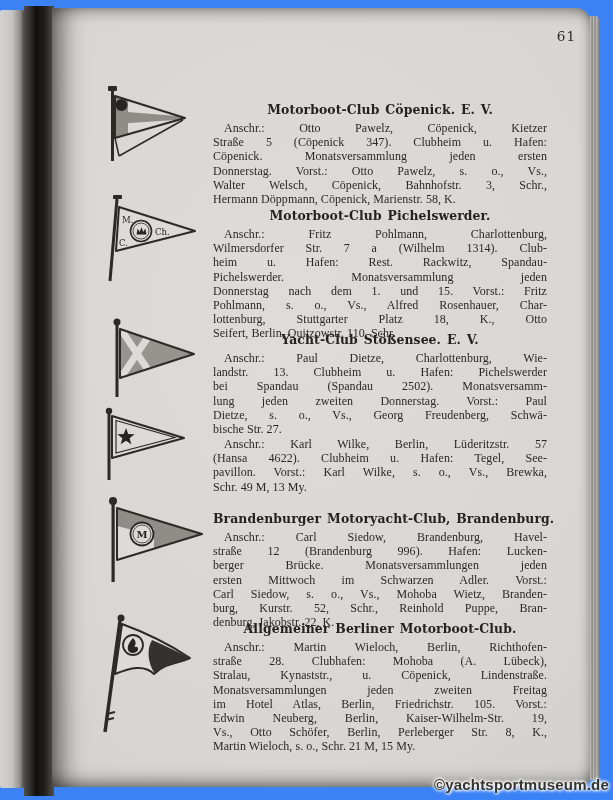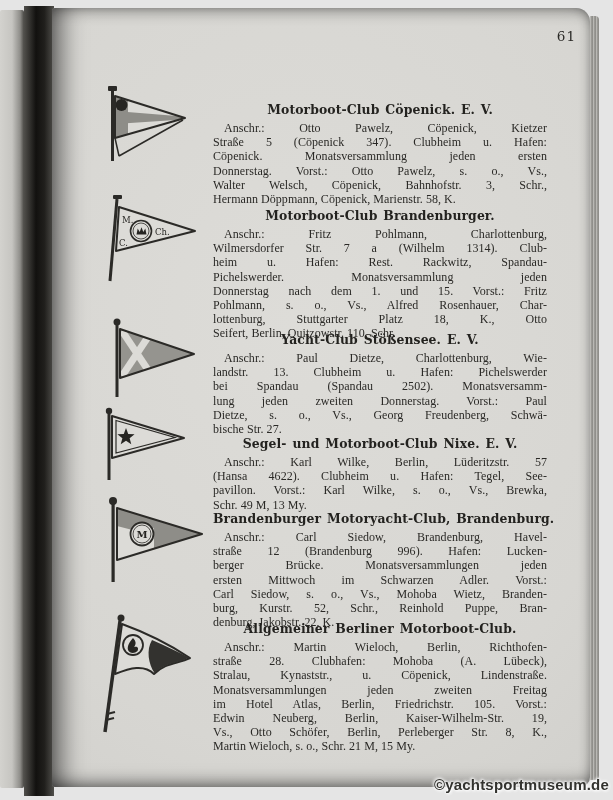--- a/index.html
+++ b/index.html
@@ -1,16 +1,16 @@
 <!DOCTYPE html>
 <html><head>
 <meta charset="utf-8">
 <style>
   html,body{margin:0;padding:0;background:#000;}
-  .scan{position:relative;width:613px;height:800px;background:#e5e5e5;overflow:hidden;
+  .scan{position:relative;width:613px;height:800px;background:#3b82f6;overflow:hidden;
         font-family:"DejaVu Serif",serif;}
   .prevpage{position:absolute;left:0;top:10px;width:24px;height:778px;border-radius:2px;
         background:linear-gradient(90deg,#d3d2ce 0%,#c6c5c1 50%,#8e8d89 84%,#4a4945 100%);}
   .gutter{position:absolute;left:24px;top:6px;width:30px;height:790px;
         background:linear-gradient(90deg,#504f4b 0%,#12110f 40%,#201f1c 68%,#504f4b 100%);}
   .page{position:absolute;left:52px;top:8px;width:538px;height:779px;
         border-radius:3px 14px 10px 3px;
         background:radial-gradient(120% 100% at 45% 40%,#dddcd8 0%,#d7d6d2 55%,#cbcac6 100%);
         box-shadow:inset 22px 0 26px -14px rgba(0,0,0,.6),
                    inset -8px 0 12px -8px rgba(0,0,0,.30),
@@ -66,21 +66,21 @@
           <polygon points="18,12 31,16 31,50 18,54" fill="#8e8d88"></polygon>
           <polygon points="18,27 86,32.5 86,35.5 18,40" fill="#8e8d88"></polygon>
           <circle cx="24.5" cy="21" r="6" fill="#262522"></circle>
         </g>
         <polygon points="18,12 88,34 18,54" fill="none" stroke="#2b2a27" stroke-width="2" stroke-linejoin="round"></polygon>
         <path d="M86,36 L22,72 M18,54 L22,72" stroke="#2b2a27" stroke-width="1.5" fill="none"></path>
       </svg>
     </div>
 
     <div class="entry" style="top:166px">
-      <div class="hd">Motorboot-Club Brandenburger.</div>
+      <div class="hd">Motorboot-Club Pichelswerder.</div>
       <div class="ln ind">Anschr.: Fritz Pohlmann, Charlottenburg,</div>
       <div class="ln">Wilmersdorfer Str. 7 a (Wilhelm 1314). Club-</div>
       <div class="ln">heim u. Hafen: Rest. Rackwitz, Spandau-</div>
       <div class="ln">Pichelswerder. Monatsversammlung jeden</div>
       <div class="ln">Donnerstag nach dem 1. und 15. Vorst.: Fritz</div>
       <div class="ln">Pohlmann, s. o., Vs., Alfred Rosenhauer, Char-</div>
       <div class="ln">lottenburg, Stuttgarter Platz 18, K., Otto</div>
       <div class="ln last">Seifert, Berlin, Quitzowstr. 110, Schr.</div>
     </div>
     <div class="flag" style="left:40px;top:185px">
@@ -118,21 +118,20 @@
         <polygon points="24,13 98,38 24,62" fill="#95948f"></polygon>
         <g clip-path="url(#c3)">
           <line x1="26" y1="15" x2="56" y2="60" stroke="#dcdbd7" stroke-width="7"></line>
           <line x1="26" y1="60" x2="56" y2="15" stroke="#dcdbd7" stroke-width="7"></line>
         </g>
         <polygon points="24,13 98,38 24,62" fill="none" stroke="#2b2a27" stroke-width="2" stroke-linejoin="round"></polygon>
       </svg>
     </div>
 
     <div class="entry" style="top:394px">
-      <div class="hd">Segel- und Motorboot-Club Nixe. E. V.</div>
       <div class="ln ind">Anschr.: Karl Wilke, Berlin, Lüderitzstr. 57</div>
       <div class="ln">(Hansa 4622). Clubheim u. Hafen: Tegel, See-</div>
       <div class="ln">pavillon. Vorst.: Karl Wilke, s. o., Vs., Brewka,</div>
       <div class="ln last">Schr. 49 M, 13 My.</div>
     </div>
     <div class="flag" style="left:40px;top:398px">
       <svg width="102" height="80" viewBox="0 0 102 80">
         <circle cx="17" cy="5" r="3.2" fill="#2b2a27"></circle>
         <rect x="15.5" y="8" width="3" height="66" fill="#2b2a27"></rect>
         <polygon points="20,10 92,32 20,52" fill="#dcdbd7" stroke="#2b2a27" stroke-width="2" stroke-linejoin="round"></polygon>

